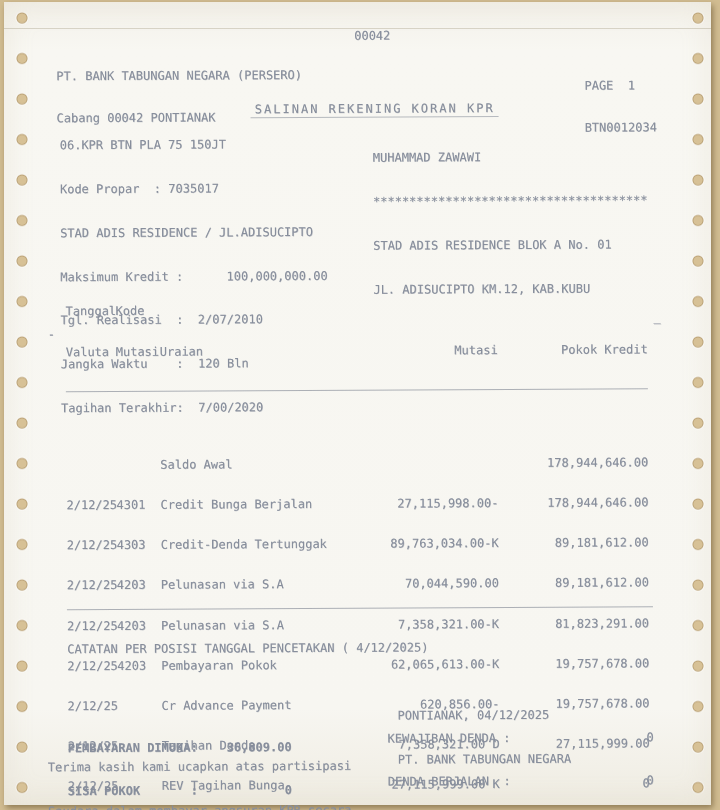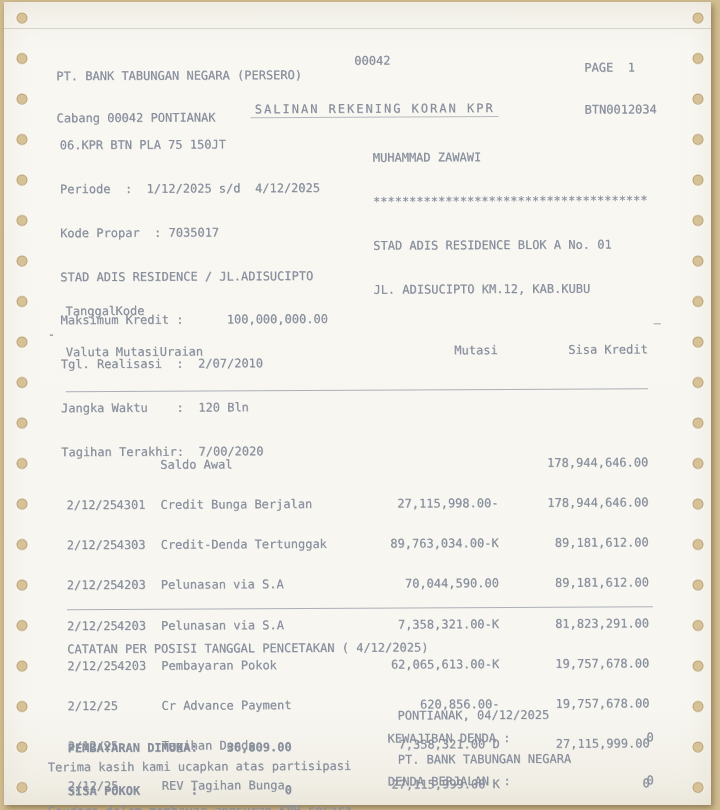--- a/index.html
+++ b/index.html
@@ -22,22 +22,22 @@
   .hole-strip.left{left:6px;}
   .hole-strip.right{right:1px;}
   .content{
     position:absolute;inset:0;
     color:#878e9c;font-size:12px;line-height:14px;white-space:pre;
     text-shadow:0.4px 0.4px 0.6px rgba(135,142,156,.5);
     transform:rotate(-0.28deg);transform-origin:710px 0;
   }
   .abs{position:absolute;}
   .hdr-left{left:52px;top:36px;}
-  .hdr-center{left:350px;top:50px;}
-  .hdr-right{left:580px;top:30px;}
+  .hdr-center{left:350px;top:25px;}
+  .hdr-right{left:580px;top:48px;}
   .title-wrap{left:0;right:10px;top:84px;text-align:center;}
   .title-wrap span{display:inline-block;letter-spacing:2px;border-bottom:1px solid rgba(128,135,148,.55);padding:0 4px 1px;}
   .info-left{left:55px;top:104px;line-height:14.6px;}
   .info-right{left:368px;top:118px;line-height:14.6px;}
   .tbl{left:60px;top:272px;width:582px;}
   .th,.tr{display:grid;grid-template-columns:50px 44px 202px 136px 150px;}
   .th{line-height:13px;}
   .tr{line-height:12.15px;}
   .num{text-align:right;}
   .trule{border-top:1px solid rgba(121,128,142,.6);margin-top:4px;}
@@ -75,21 +75,20 @@
       <div>PAGE  1</div>
       <div>BTN0012034</div>
     </div>
     <div class="abs title-wrap">
       <span>SALINAN REKENING KORAN KPR</span>
     </div>
 
     
     <div class="abs info-left">
       <div>06.KPR BTN PLA 75 150JT</div>
-      <div>Periode  :  1/12/2025 s/d  4/12/2025</div>
       <div>Kode Propar  : 7035017</div>
       <div>STAD ADIS RESIDENCE / JL.ADISUCIPTO</div>
       <div>Maksimum Kredit :      100,000,000.00</div>
       <div>Tgl. Realisasi  :  2/07/2010</div>
       <div>Jangka Waktu    :  120 Bln</div>
       <div>Tagihan Terakhir:  7/00/2020</div>
     </div>
     <div class="abs info-right">
       <div>MUHAMMAD ZAWAWI</div>
       <div>**************************************</div>
@@ -104,21 +103,21 @@
       <div class="th">
         <span>Tanggal</span>
         <span>Kode</span>
         <span></span><span></span><span></span>
       </div>
       <div class="th">
         <span>Valuta</span>
         <span>Mutasi</span>
         <span>Uraian</span>
         <span class="num">Mutasi</span>
-        <span class="num">Sisa Kredit</span>
+        <span class="num">Pokok Kredit</span>
       </div>
       <div class="trule"></div>
       <div class="rows">
         <div class="tr"><span></span><span></span><span>Saldo Awal</span><span class="num"></span><span class="num">178,944,646.00</span></div>
         <div class="tr"><span>2/12/25</span><span>4301</span><span>Credit Bunga Berjalan</span><span class="num">27,115,998.00-</span><span class="num">178,944,646.00</span></div>
         <div class="tr"><span>2/12/25</span><span>4303</span><span>Credit-Denda Tertunggak</span><span class="num">89,763,034.00-K</span><span class="num">89,181,612.00</span></div>
         <div class="tr"><span>2/12/25</span><span>4203</span><span>Pelunasan via S.A</span><span class="num">70,044,590.00</span><span class="num">89,181,612.00</span></div>
         <div class="tr"><span>2/12/25</span><span>4203</span><span>Pelunasan via S.A</span><span class="num">7,358,321.00-K</span><span class="num">81,823,291.00</span></div>
         <div class="tr"><span>2/12/25</span><span>4203</span><span>Pembayaran Pokok</span><span class="num">62,065,613.00-K</span><span class="num">19,757,678.00</span></div>
         <div class="tr"><span>2/12/25</span><span></span><span>Cr Advance Payment</span><span class="num">620,856.00-</span><span class="num">19,757,678.00</span></div>

